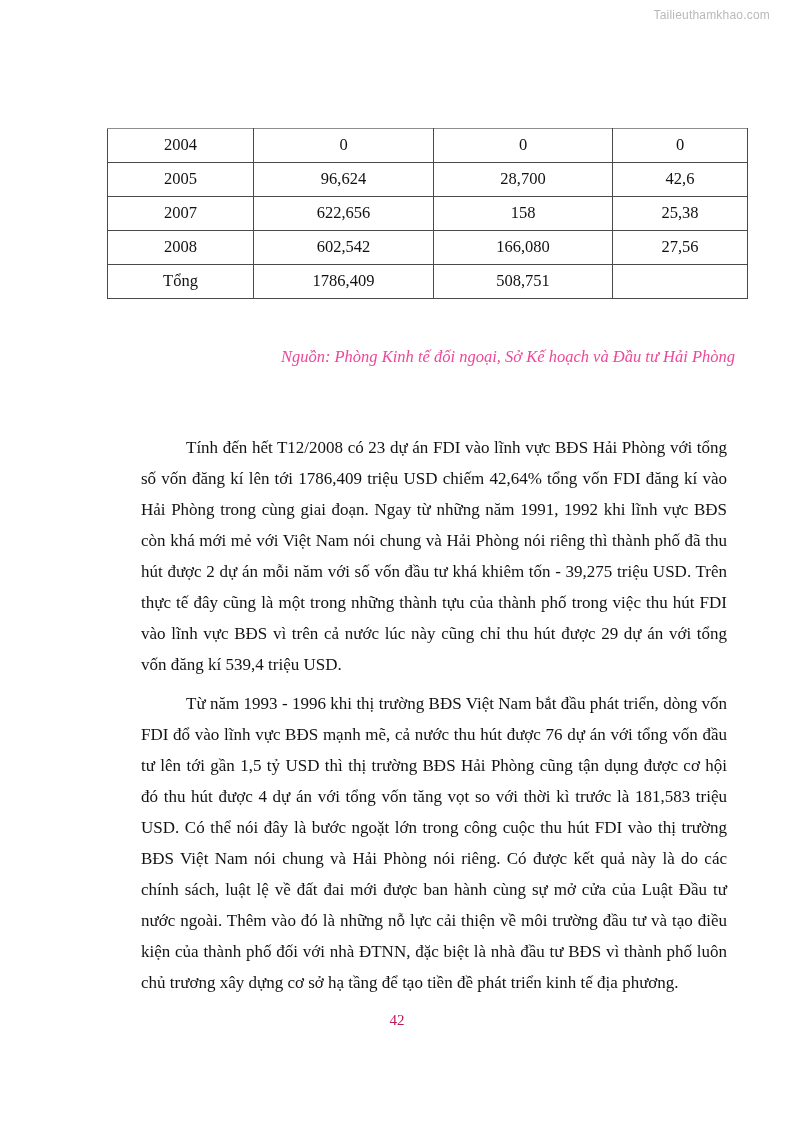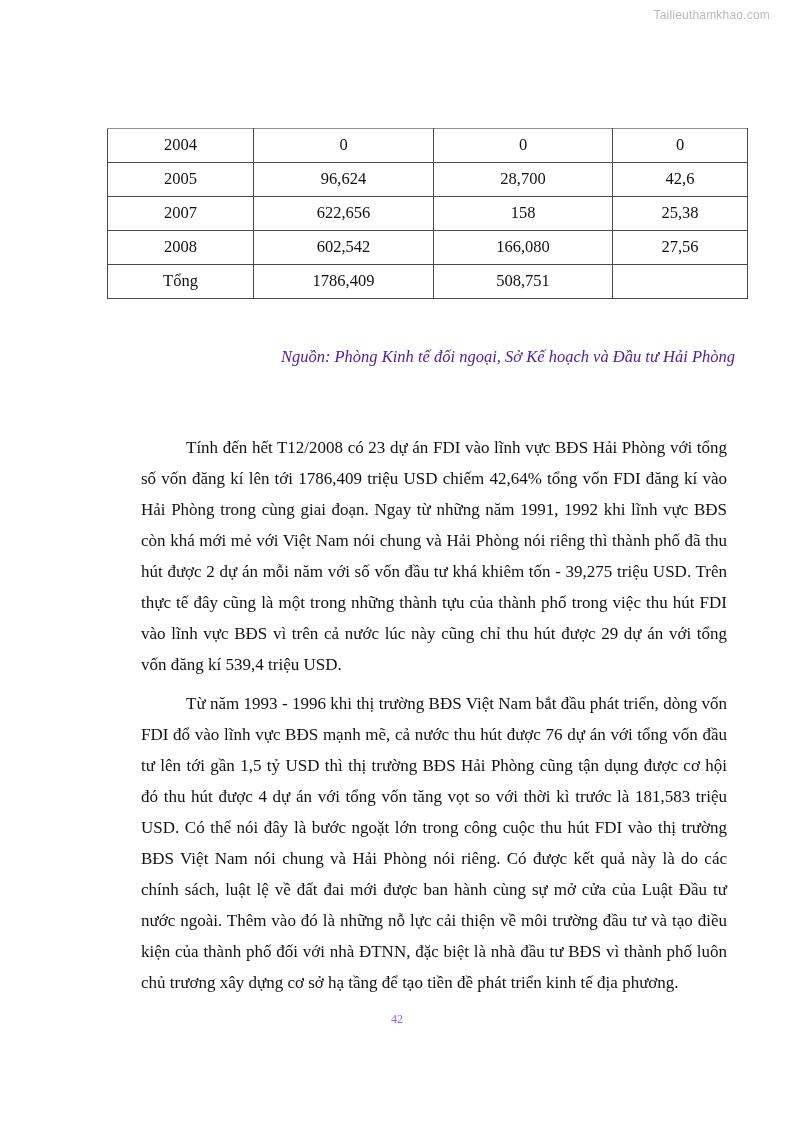--- a/index.html
+++ b/index.html
@@ -75,21 +75,21 @@
 
   
   .caption {
     position: absolute;
     left: 133px;
     top: 347px;
     width: 602px;
     text-align: right;
     font-style: italic;
     font-size: 16.5px;
-    color: #4c1d95;
+    color: #ec4899;
   }
 
   
   .body {
     position: absolute;
     left: 133px;
     top: 424px;
     width: 602px;
   }
   .body p {
@@ -103,22 +103,22 @@
   }
   .body p + p { margin-top: 0; }
 
   
   .page-number {
     position: absolute;
     left: 0;
     right: 0;
     top: 1012px;
     text-align: center;
-    font-size: 12px;
-    color: #8b5cf6;
+    font-size: 15px;
+    color: #be185d;
   }
 </style>
 </head>
 <body>
 
 <div class="page">
 
   <div class="watermark">Tailieuthamkhao.com</div>
 
   <div class="table-wrap">

